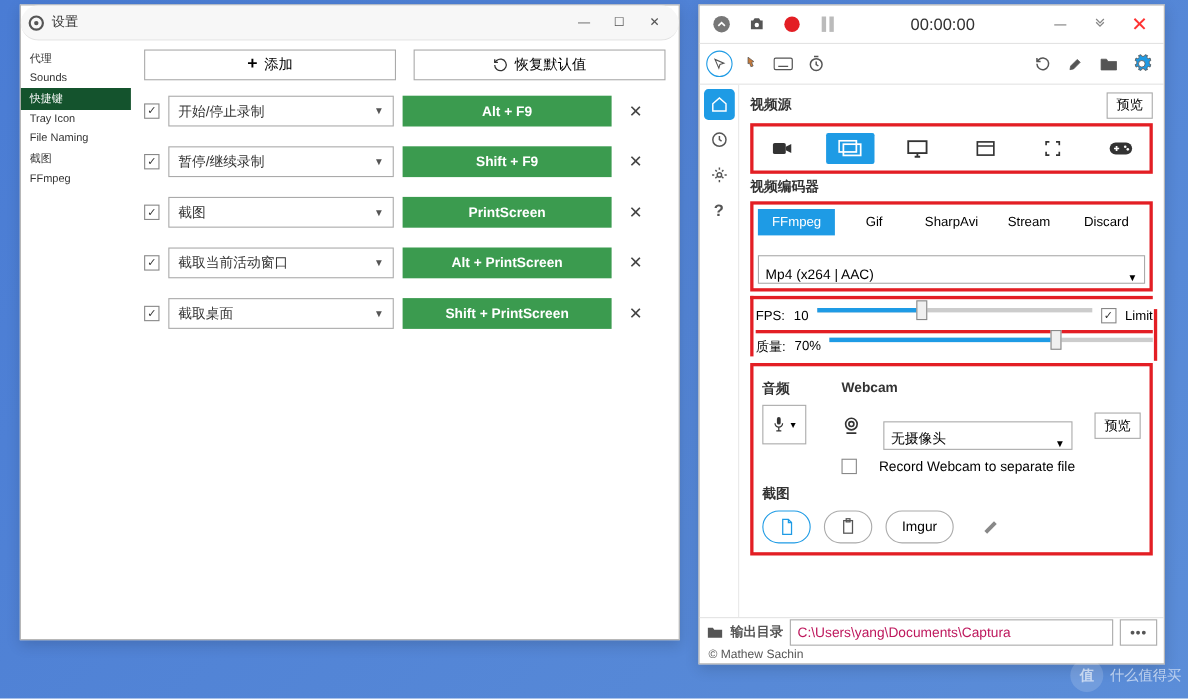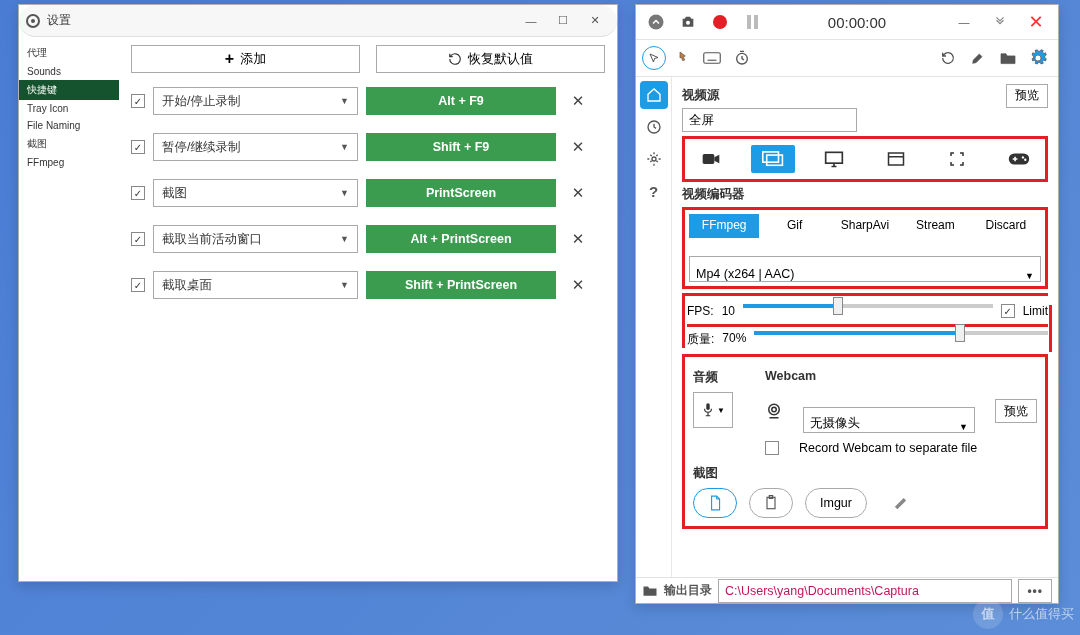--- a/index.html
+++ b/index.html
@@ -269,21 +269,20 @@
         </div>
       <div class="nib">
           <span style="font-size:15px;font-weight:bold;color:#555">?</span>
         </div>
     </div>
     <div class="panel">
       <div class="row-flex">
         <div class="sect-h" style="flex:1">视频源</div>
         <div class="btn-small">预览</div>
       </div>
-      <input class="input1" value="全屏" style="">
       <div class="redbox">
         <div class="srcrow">
           <div class="srcbtn">
               <svg width="20" height="14" viewBox="0 0 24 16" fill="#333">
                 <rect x="2" y="2" width="14" height="12" rx="2"></rect>
                 <path d="M16 6l6-3v10l-6-3z"></path>
               </svg>
             </div>
           <div class="srcbtn sel">
               <svg width="22" height="16" viewBox="0 0 28 20" fill="none" stroke="#fff" stroke-width="2">
@@ -413,18 +412,19 @@
     </div>
   </div>
   <div class="footer">
     <svg width="16" height="13" viewBox="0 0 24 20" fill="#555">
         <path d="M2 4h7l2 3h11v11H2z"></path>
       </svg>
     <span style="font-weight:600">输出目录</span>
     <input class="input1" style="flex: 1 1 0%; color: #be185d;" value="C:\Users\yang\Documents\Captura">
     <div class="btn-small" style="font-weight:bold;letter-spacing:1px">•••</div>
   </div>
+  <div class="copy">© Mathew Sachin</div>
 </div>
 
 <div class="watermark">
   <div class="wcirc">值</div>
   <span>什么值得买</span>
 </div>
 
 </body></html>

